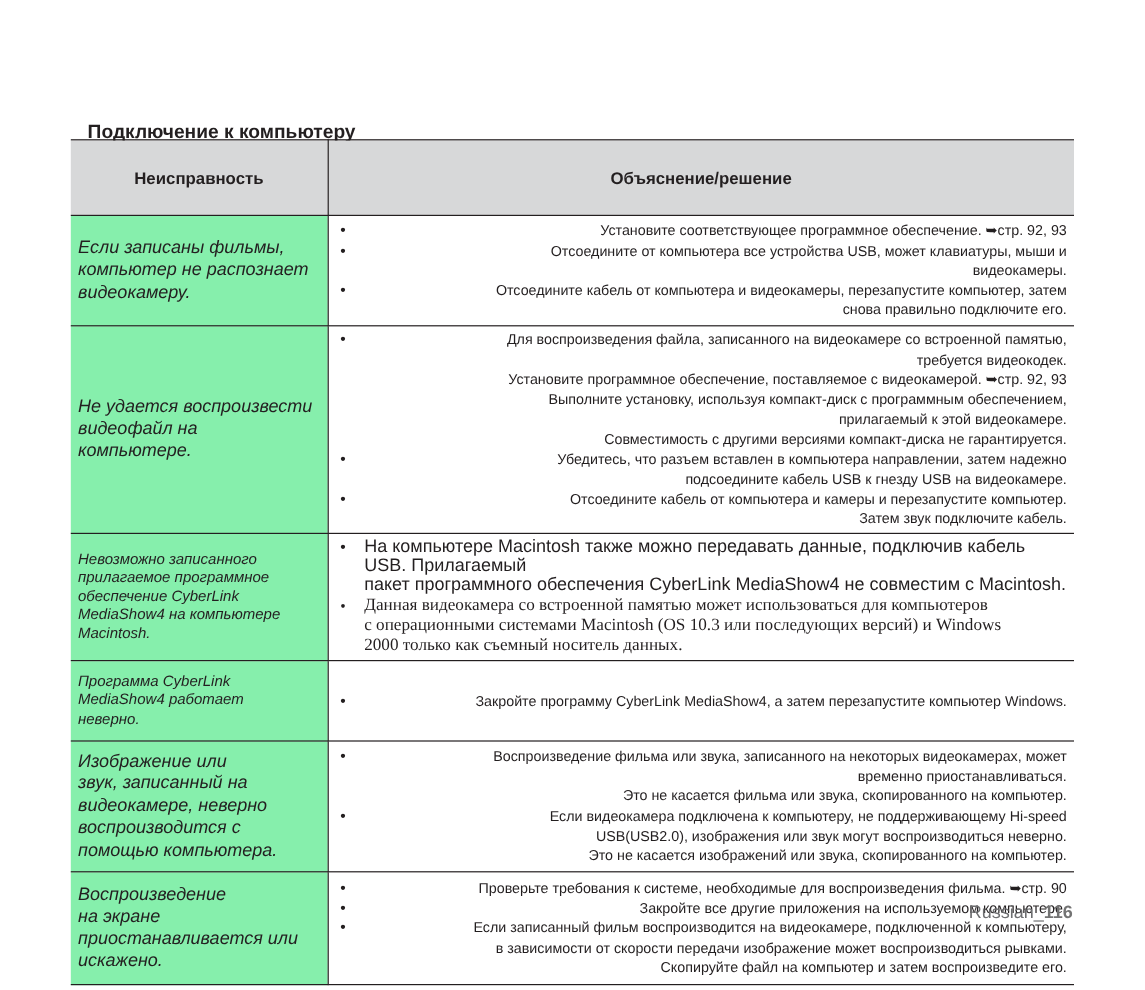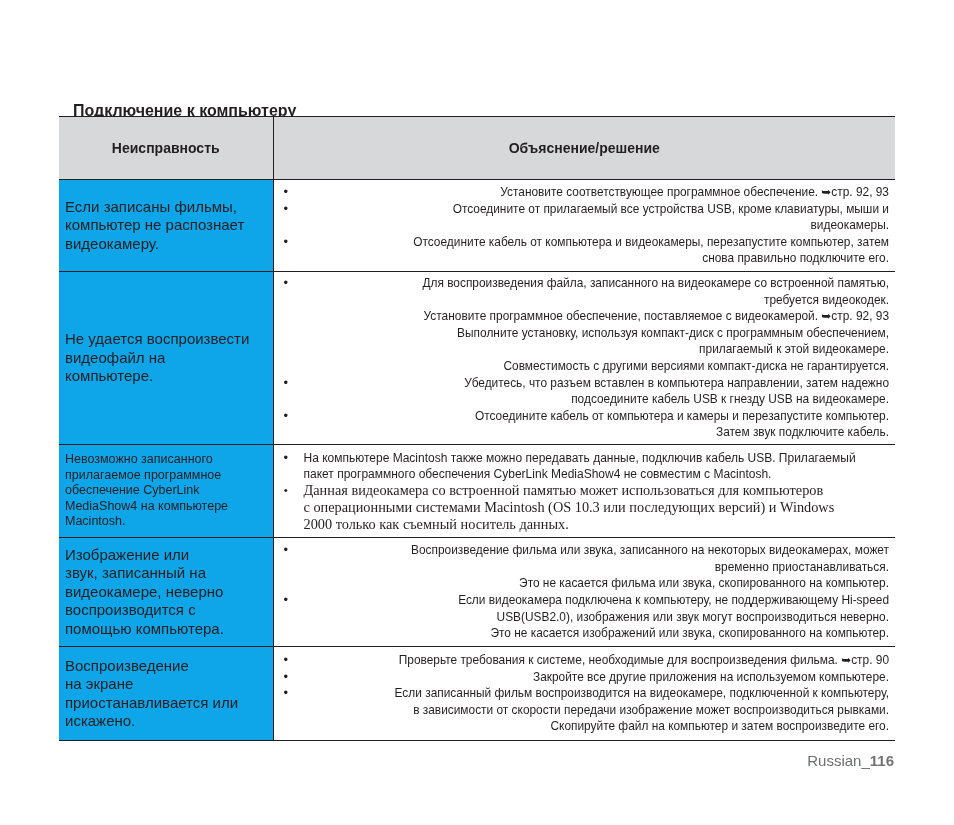--- a/index.html
+++ b/index.html
@@ -10,22 +10,22 @@
   table.tbl { position: absolute; left: 59px; top: 116px; width: 836px; border-collapse: collapse;
               table-layout: fixed; }
   table.tbl col.c1 { width: 214px; }
   table.tbl col.c2 { width: 622px; }
   table.tbl th { background: #d7d8d9; font-size: 14px; font-weight: bold; height: 28px;
                  padding: 17px; text-align: center; border-top: 1.5px solid #231f20;
                  border-bottom: 1px solid #231f20; }
   table.tbl th.h1 { border-right: 1px solid #231f20; }
   table.tbl td { vertical-align: middle; border-bottom: 1px solid #231f20; padding: 0; }
   table.tbl tr.last td { border-bottom: 1.5px solid #231f20; }
-  td.prob { background: #0ea5e9; border-right: 1px solid #231f20; padding: 2px 6px 2px 6px !important;
-            font-size: 15px; line-height: 18.5px; color: #231f20; }
+  td.prob { background: #86efac; border-right: 1px solid #231f20; padding: 2px 6px 2px 6px !important;
+            font-size: 15px; line-height: 18.5px; color: #231f20; font-style: italic; }
   td.prob.small { font-size: 12.5px; line-height: 15.5px; }
   td.sol { padding: 3px 6px 3px 8px !important; font-size: 12.5px; line-height: 16.6px; color: #231f20; }
   td.sol.narrow { font-size: 11.9px; text-align: right; }
   ul.bl { list-style: none; margin: 0; padding: 0; }
   ul.bl li { position: relative; padding-left: 22px; }
   ul.bl li::before { content: "\2022"; position: absolute; left: 2px; top: 0; font-size: 13px; }
   .ln { display: block; }
   .footer { position: absolute; right: 60px; top: 752px; font-size: 15px; color: #6d6e70; }
   .footer b { color: #737373; }
   .r1 td { height: 85px; }
@@ -57,21 +57,21 @@
           <span class="ln">Если записаны фильмы,</span>
           <span class="ln">компьютер не распознает</span>
           <span class="ln">видеокамеру.</span>
         </td>
       <td class="sol narrow">
           <ul class="bl">
             <li>
               <span class="ln">Установите соответствующее программное обеспечение. ➥стр. 92, 93</span>
             </li>
             <li>
-              <span class="ln">Отсоедините от прилагаемый все устройства USB, кроме клавиатуры, мыши и</span>
+              <span class="ln">Отсоедините от компьютера все устройства USB, может клавиатуры, мыши и</span>
               <span class="ln">видеокамеры.</span>
             </li>
             <li>
               <span class="ln">Отсоедините кабель от компьютера и видеокамеры, перезапустите компьютер, затем</span>
               <span class="ln">снова правильно подключите его.</span>
             </li>
           </ul>
         </td>
     </tr>
     <tr class="r2">
@@ -104,28 +104,42 @@
     <tr class="r3">
       <td class="prob small">
           <span class="ln">Невозможно записанного</span>
           <span class="ln">прилагаемое программное</span>
           <span class="ln">обеспечение CyberLink</span>
           <span class="ln">MediaShow4 на компьютере</span>
           <span class="ln">Macintosh.</span>
         </td>
       <td class="sol mixed">
           <ul class="bl">
-            <li style="font-size: 12px; line-height: 16px;">
+            <li style="font-size: 15px; line-height: 16px;">
               <span class="ln">На компьютере Macintosh также можно передавать данные, подключив кабель USB. Прилагаемый</span>
               <span class="ln">пакет программного обеспечения CyberLink MediaShow4 не совместим с Macintosh.</span>
             </li>
             <li style="font-size: 14.3px; line-height: 17px; font-family: Liberation Serif, serif;">
               <span class="ln">Данная видеокамера со встроенной памятью может использоваться для компьютеров</span>
               <span class="ln">с операционными системами Macintosh (OS 10.3 или последующих версий) и Windows</span>
               <span class="ln">2000 только как съемный носитель данных.</span>
+            </li>
+          </ul>
+        </td>
+    </tr>
+    <tr class="r4">
+      <td class="prob small">
+          <span class="ln">Программа CyberLink</span>
+          <span class="ln">MediaShow4 работает</span>
+          <span class="ln">неверно.</span>
+        </td>
+      <td class="sol narrow">
+          <ul class="bl">
+            <li>
+              <span class="ln">Закройте программу CyberLink MediaShow4, а затем перезапустите компьютер Windows.</span>
             </li>
           </ul>
         </td>
     </tr>
     <tr class="r5">
       <td class="prob">
           <span class="ln">Изображение или</span>
           <span class="ln">звук, записанный на</span>
           <span class="ln">видеокамере, неверно</span>
           <span class="ln">воспроизводится с</span>

